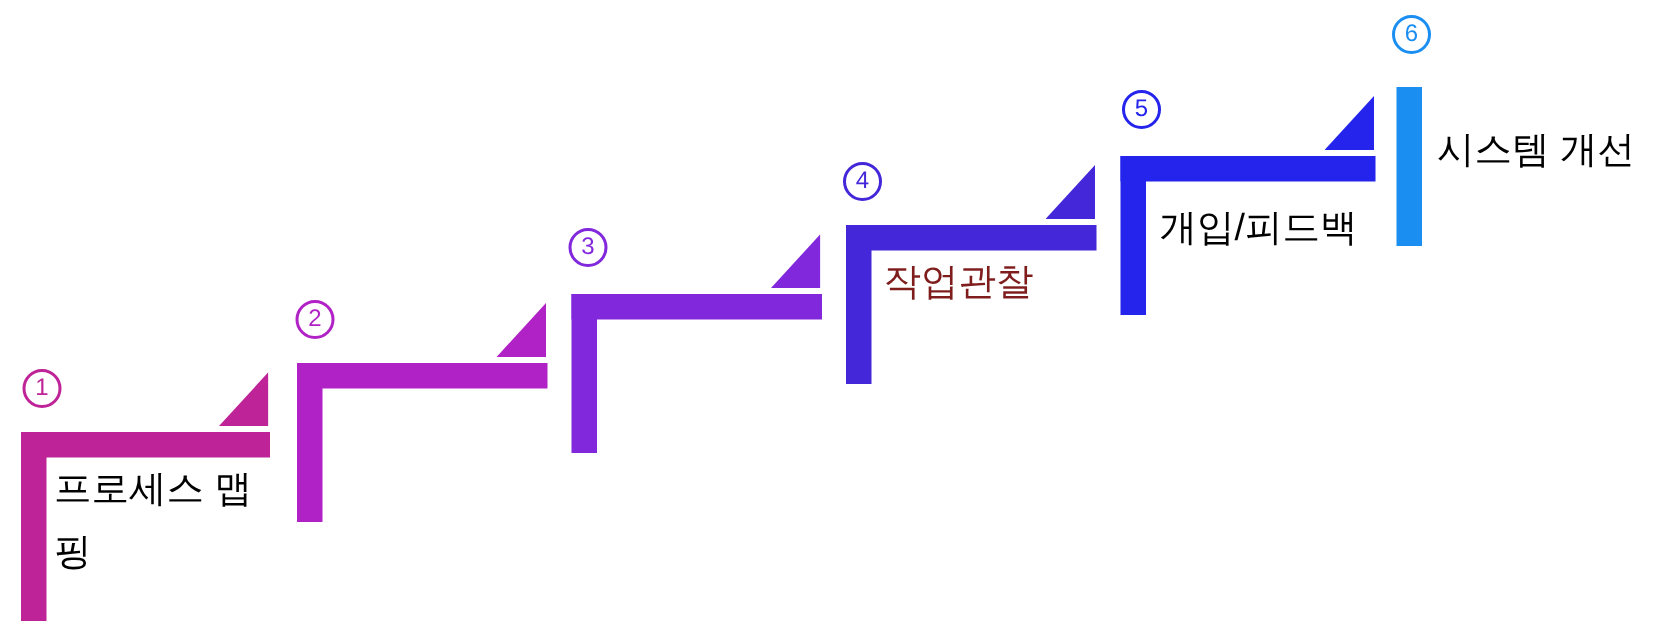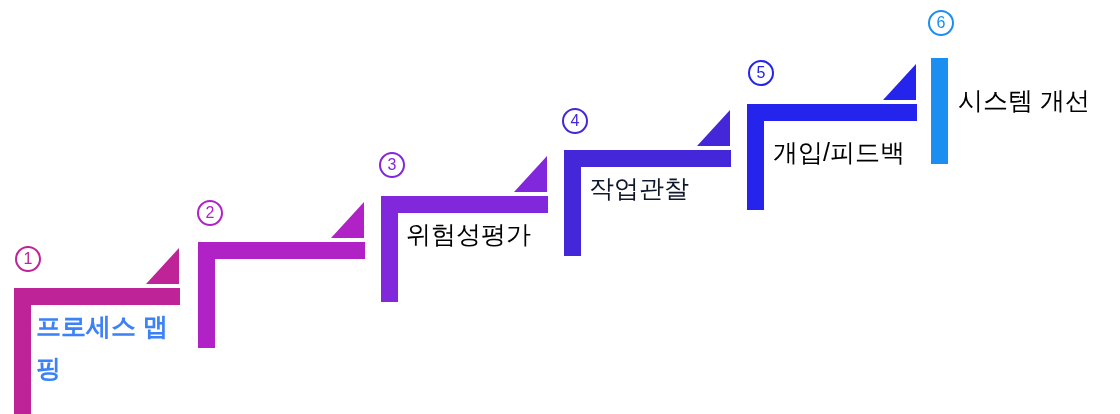--- a/index.html
+++ b/index.html
@@ -85,44 +85,43 @@
 </head>
 <body>
 
 <div class="canvas">
 
   <div class="step step-1" style="--c: #be2397;">
     <span class="num">1</span>
     <div class="tread"></div>
     <div class="riser"></div>
     <div class="arrow"></div>
-    <div class="label" style="color: #3b82f6; font-weight: bold;">프로세스 맵핑</div>
+    <div class="label" style="color: #000000;">프로세스 맵핑</div>
   </div>
 
   <div class="step step-2" style="--c: #b122c6;">
     <span class="num">2</span>
     <div class="tread"></div>
     <div class="riser"></div>
     <div class="arrow"></div>
   </div>
 
   <div class="step step-3" style="--c: #8228dc;">
     <span class="num">3</span>
     <div class="tread"></div>
     <div class="riser"></div>
     <div class="arrow"></div>
-    <div class="label" style="color: rgb(0, 0, 0);">위험성평가</div>
   </div>
 
   <div class="step step-4" style="--c: #4527da;">
     <span class="num">4</span>
     <div class="tread"></div>
     <div class="riser"></div>
     <div class="arrow"></div>
-    <div class="label" style="color: #0f172a;">작업관찰</div>
+    <div class="label" style="color: #7f1d1d;">작업관찰</div>
   </div>
 
   <div class="step step-5" style="--c: #2424ec;">
     <span class="num">5</span>
     <div class="tread"></div>
     <div class="riser"></div>
     <div class="arrow"></div>
     <div class="label" style="color: rgb(0, 0, 0);">개입/피드백</div>
   </div>
 

